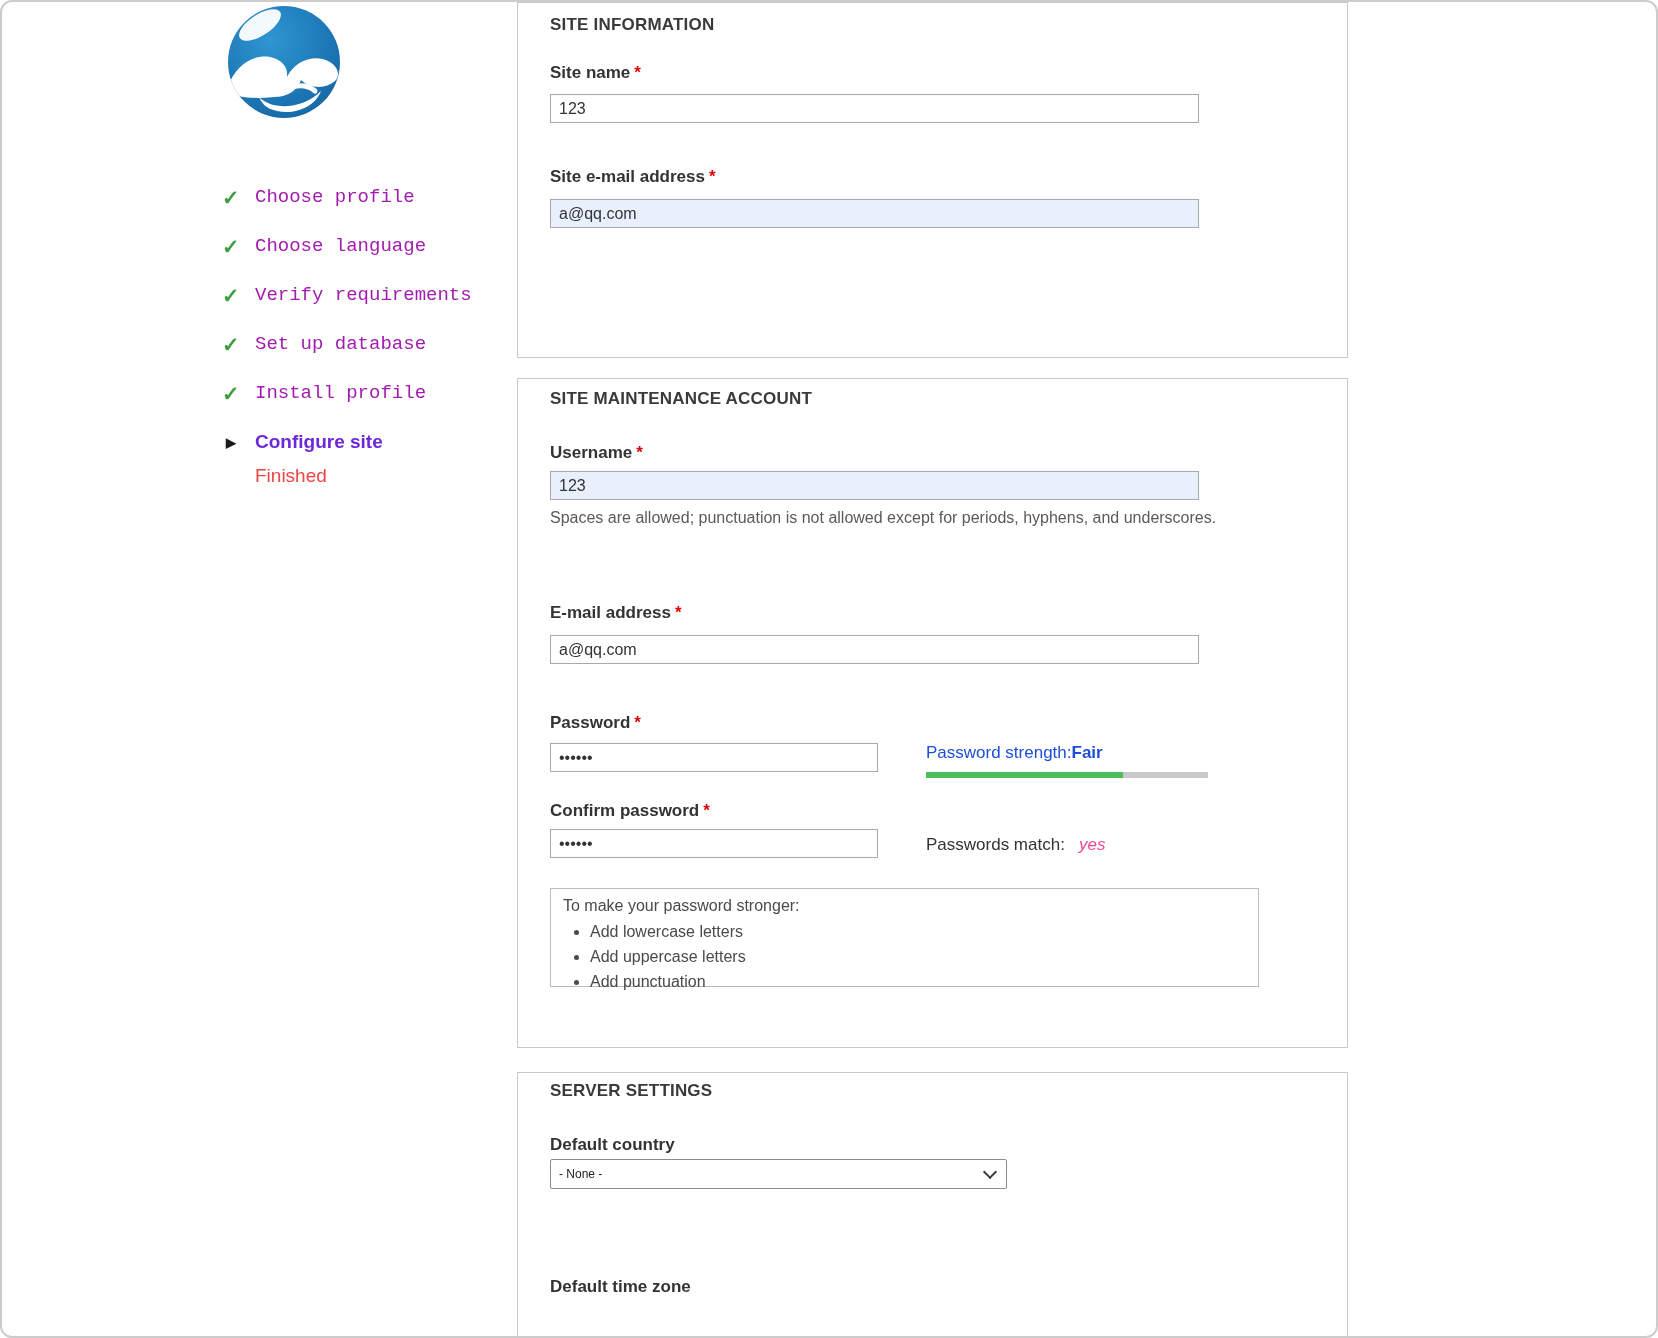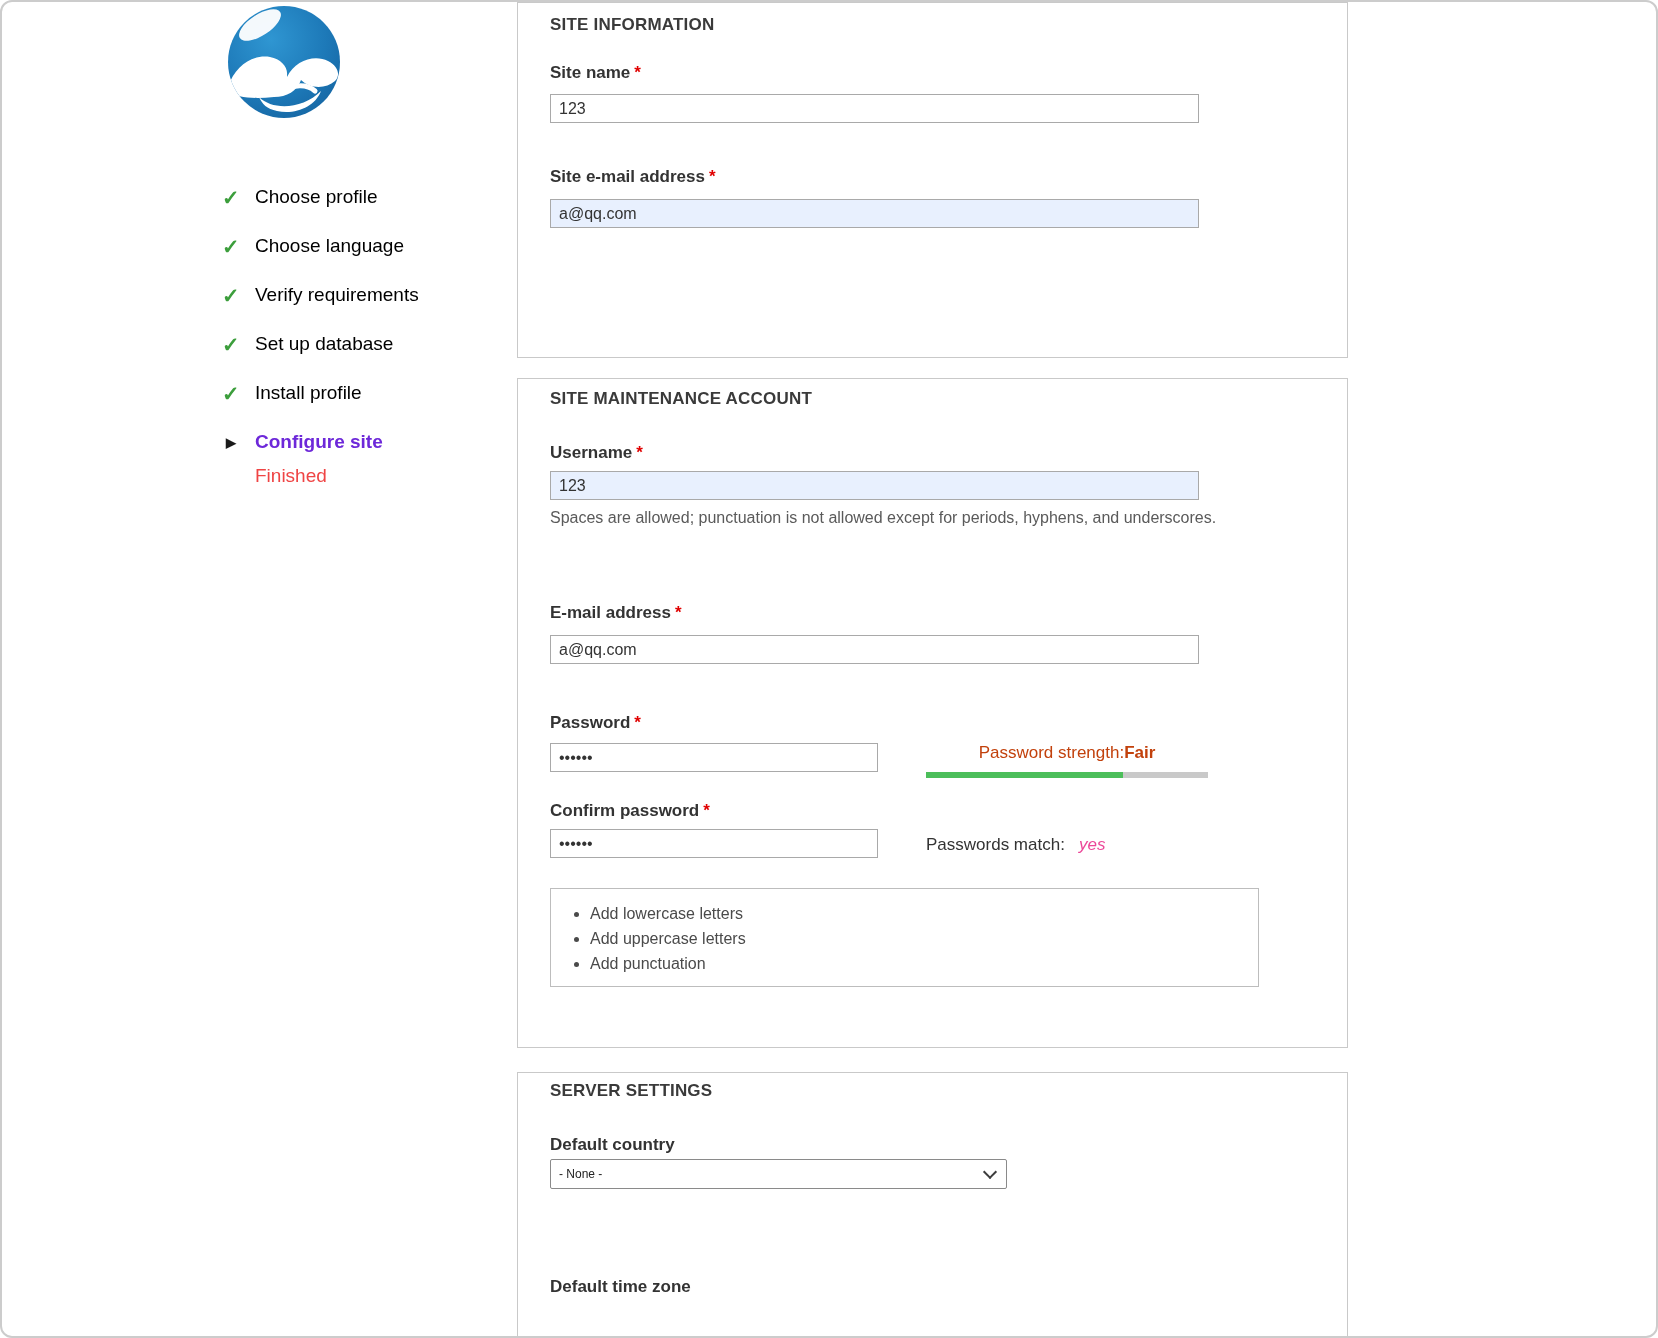--- a/index.html
+++ b/index.html
@@ -9,21 +9,21 @@
   }
   .frame{position:absolute;inset:0;border:2px solid #cccccc;border-radius:12px;pointer-events:none;z-index:50;}
 
   
   .logo{position:absolute;left:225px;top:3px;width:118px;height:118px;}
   .steps{position:absolute;left:222px;top:186px;width:260px;}
   .step{display:flex;align-items:center;height:22px;margin-bottom:27px;font-size:19px;}
   .step .ico{width:33px;flex:0 0 33px;display:flex;align-items:center;}
   .check{color:#3c9e3c;font-size:21px;font-weight:bold;line-height:1;}
   .tri{color:#1a1a1a;font-size:13px;line-height:1;padding-left:4px;}
-  .step.done span.txt{color:#000000;}
+  .step.done span.txt{color:#a21caf;font-family:Liberation Mono, monospace;}
   .step.active{font-weight:bold;}
   .step.active span.txt{color:#6d28d9;}
   .step.active{margin-bottom:12px;}
   .step.pending span.txt{color:#ef4444;}
 
   
   .box{position:absolute;left:517px;width:831px;border:1px solid #c9c9c9;background:#fff;box-sizing:border-box;}
   #fs-info{top:2px;height:356px;}
   #fs-account{top:378px;height:670px;}
   #fs-server{top:1072px;height:310px;}
@@ -36,21 +36,21 @@
   .tin.autofill{background:#e8f0fe;}
   .desc{position:absolute;left:32px;font-size:16px;color:#5a5a5a;line-height:22px;}
 
   .selwrap{position:absolute;left:32px;height:30px;box-sizing:border-box;}
   .selwrap select{appearance:none;-webkit-appearance:none;width:100%;height:100%;border:1px solid #8a8a8a;
        background:#fff;font-size:12px;padding:0 30px 0 8px;font-family:inherit;color:#222;border-radius:2px;}
   .chev{position:absolute;right:12px;top:50%;width:8px;height:8px;border-right:2px solid #3c3c3c;
        border-bottom:2px solid #3c3c3c;transform:translateY(-70%) rotate(45deg);pointer-events:none;}
 
   
-  .strength-row{position:absolute;left:408px;top:364px;width:282px;display:flex;justify-content:center;font-size:17px;color:#c2410c;}
+  .strength-row{position:absolute;left:408px;top:364px;width:282px;display:flex;justify-content:flex-start;font-size:17px;color:#1d4ed8;}
   .strength-row .level{font-weight:bold;}
   .strength-track{position:absolute;left:408px;top:393px;width:282px;height:6px;background:#c9c9c9;}
   .strength-fill{height:100%;background:#4cbe5a;width:70%;}
   .match-row{position:absolute;left:408px;top:456px;font-size:17px;color:#333;}
   .match-yes{color:#2f6c2f;}
   .sugg{position:absolute;left:32px;top:509px;width:709px;height:99px;border:1px solid #bdbdbd;
         box-sizing:border-box;font-size:16px;color:#4a4a4a;padding:8px 10px 0 12px;}
   .sugg ul{margin:5px 0 0 0;padding-left:27px;}
   .sugg li{margin-bottom:2px;line-height:23px;color:#4a4a4a;}
 </style>
@@ -172,20 +172,21 @@
   </div>
   <input class="tin" style="top: 450px; width: 328px;" type="text" value="••••••">
 
   <div class="match-row">
     <span>Passwords match:</span>
     <span>&nbsp;</span>
     <span class="match-yes" style="color: #ec4899; font-style: italic;">yes</span>
   </div>
 
   <div class="sugg">
+    <div>To make your password stronger:</div>
     <ul>
       <li>Add lowercase letters</li>
       <li>Add uppercase letters</li>
       <li>Add punctuation</li>
     </ul>
   </div>
 </div>
 
 <div class="box" id="fs-server">
   <div class="fs-heading" style="top:8px">SERVER SETTINGS</div>

